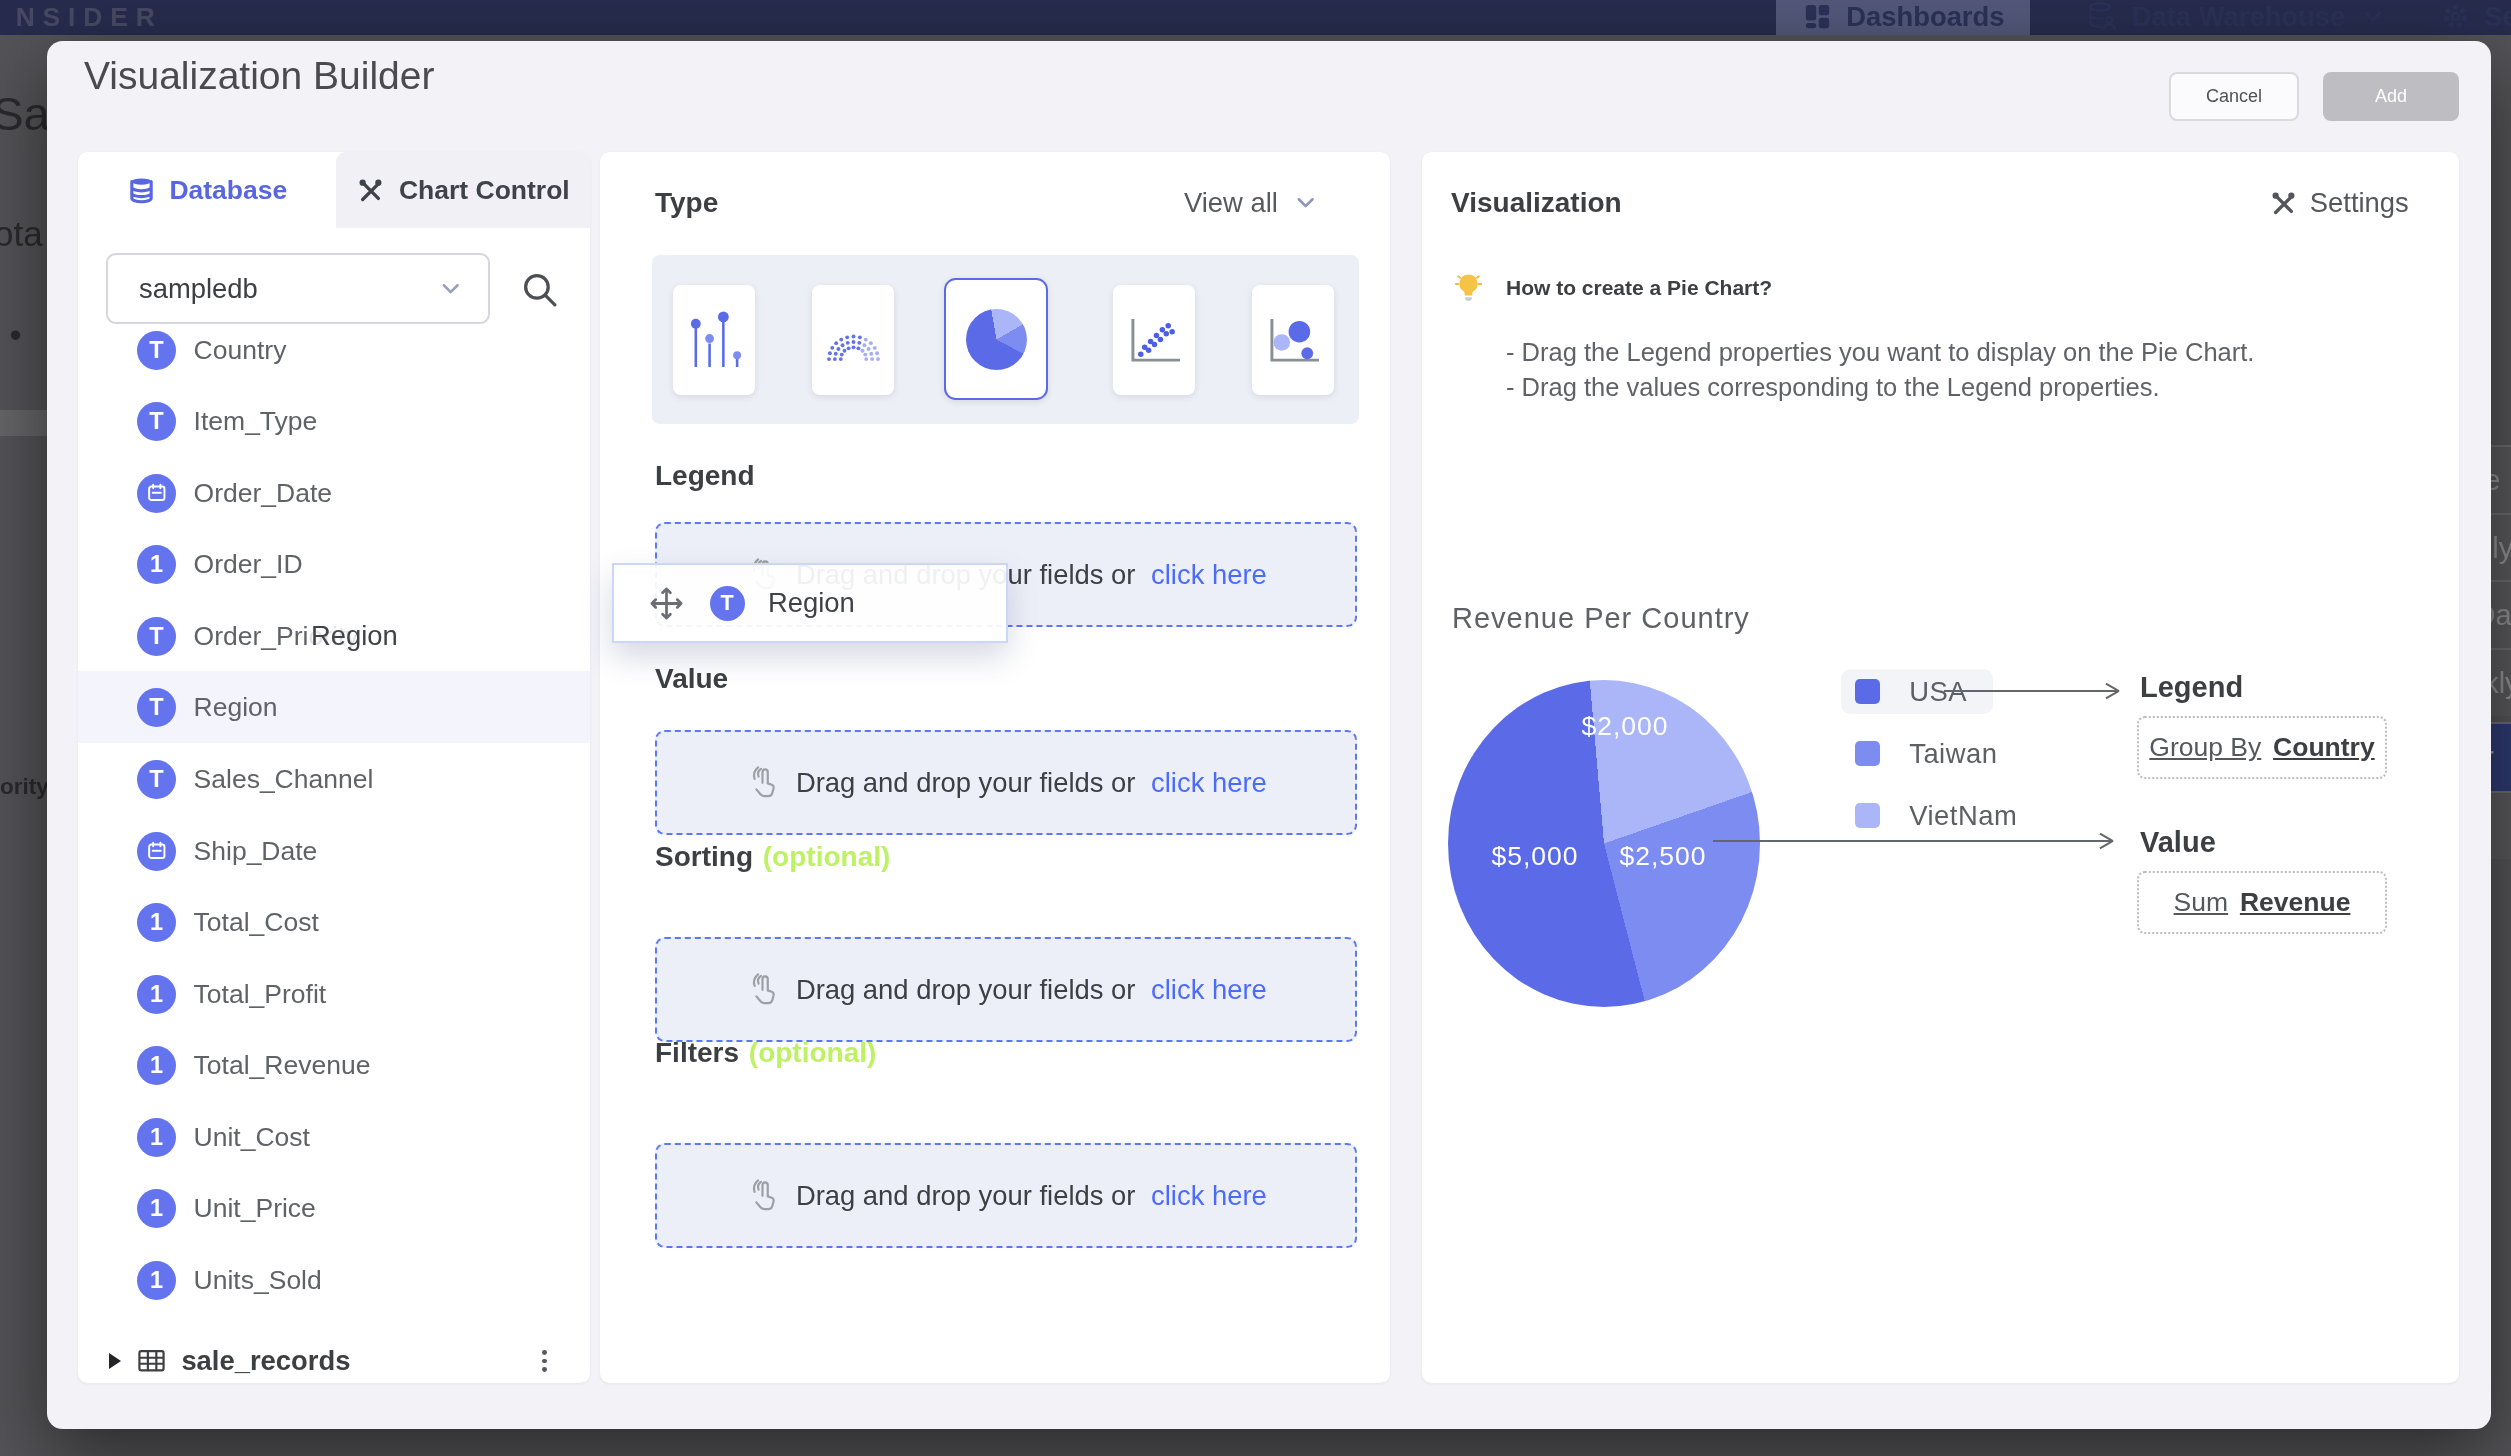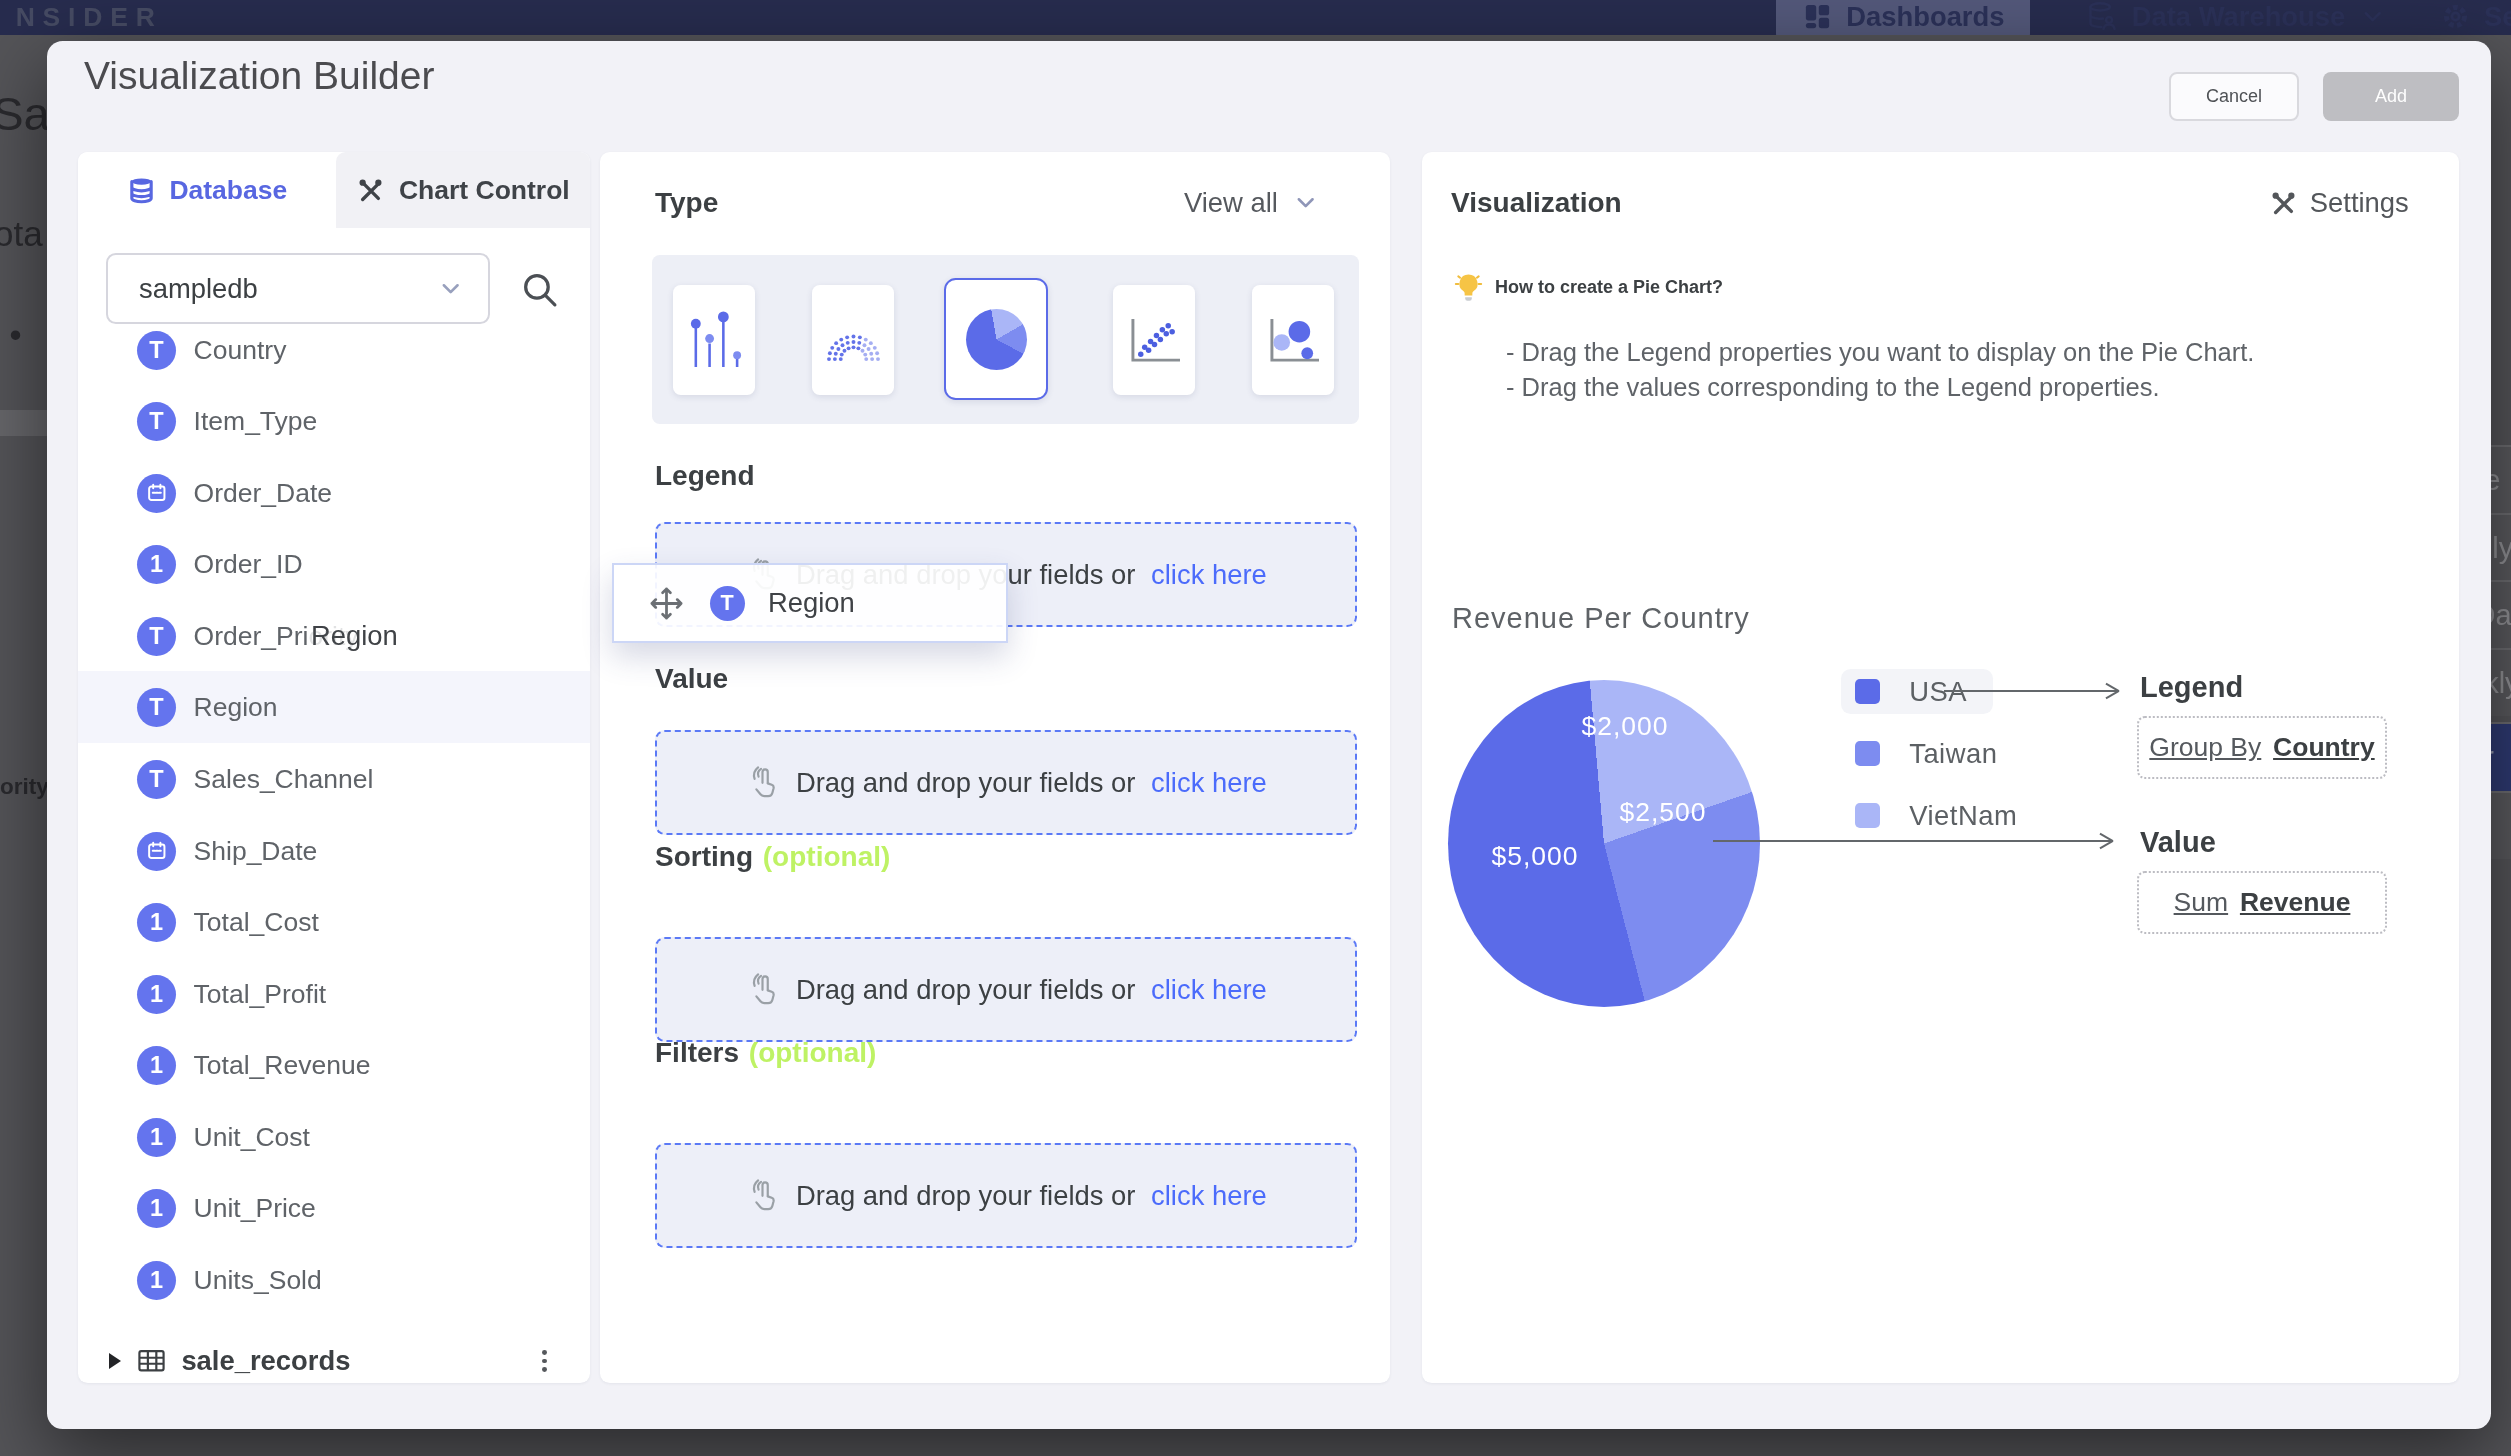--- a/index.html
+++ b/index.html
@@ -69,21 +69,21 @@
   .dropzone .tapic{color:#9aa0a6;display:flex}
   .ghost{position:absolute;left:612px;top:563px;width:396px;height:80px;background:rgba(255,255,255,.92);
          border:2px solid #ccd6f6;box-shadow:0 13.7px 31px rgba(50,60,120,.20);display:flex;align-items:center;
          padding-left:33px;gap:23.5px;font-size:27.4px;color:#3f4246;box-sizing:border-box;z-index:6}
   .ghost .mv{color:#6b6f74;display:flex}
   .ghost .ficon{width:35px;height:35px;font-size:21.6px}
   
   .viz-title{position:absolute;left:1451px;top:187px;font-size:28px;font-weight:700;color:#3c4043;z-index:3}
   .settings{position:absolute;left:2269px;top:187px;display:flex;align-items:center;gap:11.8px;font-size:27.4px;
             color:#53565a;z-index:3}
-  .howto{position:absolute;left:1452px;top:271px;display:flex;align-items:center;gap:10px;font-size:18px;
+  .howto{position:absolute;left:1452px;top:271px;display:flex;align-items:center;gap:21px;font-size:21px;
          font-weight:700;color:#3c4043;z-index:3}
   .tip{position:absolute;left:1506px;font-size:25.5px;color:#5f6368;z-index:3}
   .chart-title{position:absolute;left:1452px;top:602px;font-size:29px;color:#5e6266;letter-spacing:1px;z-index:3}
   .pie{position:absolute;left:1448px;top:680px;width:312px;height:327px;border-radius:50%;z-index:3}
   .pie-label{position:absolute;color:#fff;font-size:26.5px;letter-spacing:1px;transform:translate(-50%,-50%);z-index:4;white-space:nowrap}
   .legend-row{position:absolute;display:flex;align-items:center;gap:29px;height:45px;font-size:27.4px;color:#5c6064;
               letter-spacing:0.5px;z-index:3;box-sizing:border-box}
   .legend-row.hl{background:#f3f4f8;border-radius:9.8px;padding-right:25.5px}
   .lsq{width:25.5px;height:25.5px;border-radius:4.9px;flex:none}
   .arrow{position:absolute;height:2px;background:#63676b;z-index:3}
@@ -475,21 +475,21 @@
     </span>
   <span>How to create a Pie Chart?</span>
 </div>
 <div class="tip" style="top:338px">- Drag the Legend properties you want to display on the Pie Chart.</div>
 <div class="tip" style="top:373px">- Drag the values corresponding to the Legend properties.</div>
 
 <div class="chart-title">Revenue Per Country</div>
 <div class="pie" id="pie" style="background: conic-gradient(from -5deg, rgb(170, 182, 247) 0deg, rgb(170, 182, 247) 75.8deg, rgb(125, 140, 240) 75.8deg, rgb(125, 140, 240) 170.5deg, rgb(91, 107, 232) 170.5deg, rgb(91, 107, 232) 360deg);"></div>
 <div id="pie-labels">
     <div class="pie-label" style="left: 1535px; top: 856px;">$5,000</div>
-    <div class="pie-label" style="left: 1663px; top: 812px;">$2,500</div>
+    <div class="pie-label" style="left: 1663px; top: 856px;">$2,500</div>
     <div class="pie-label" style="left: 1625px; top: 726px;">$2,000</div>
   </div>
 <div id="chart-legend">
     <div class="legend-row hl" style="left: 1841px; top: 669px; padding-left: 13.7px;">
       <span class="lsq" style="background: rgb(91, 107, 232);"></span>
       <span>USA</span>
     </div>
     <div class="legend-row" style="left: 1841px; top: 731px; padding-left: 13.7px;">
       <span class="lsq" style="background: rgb(125, 140, 240);"></span>
       <span>Taiwan</span>

